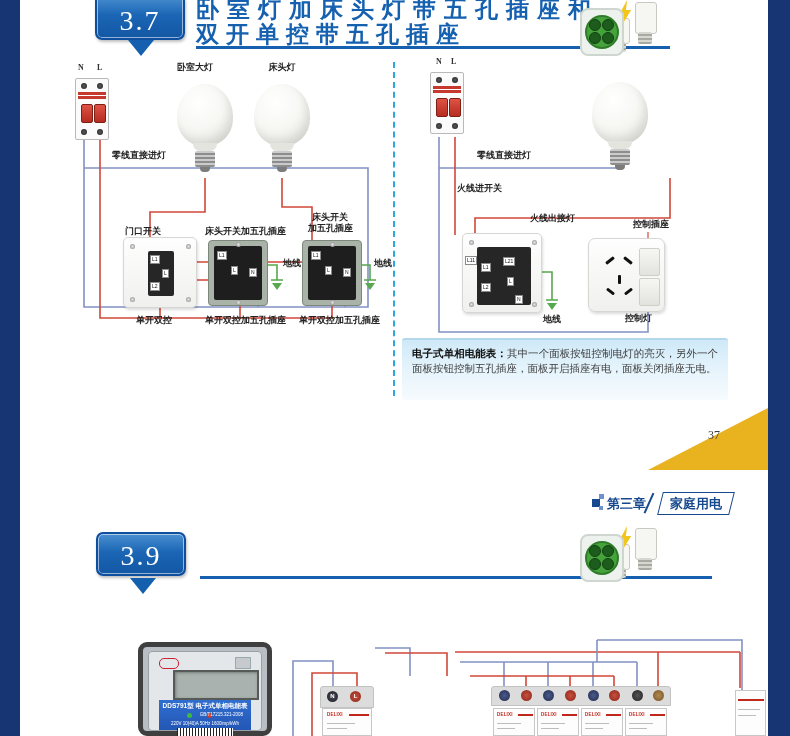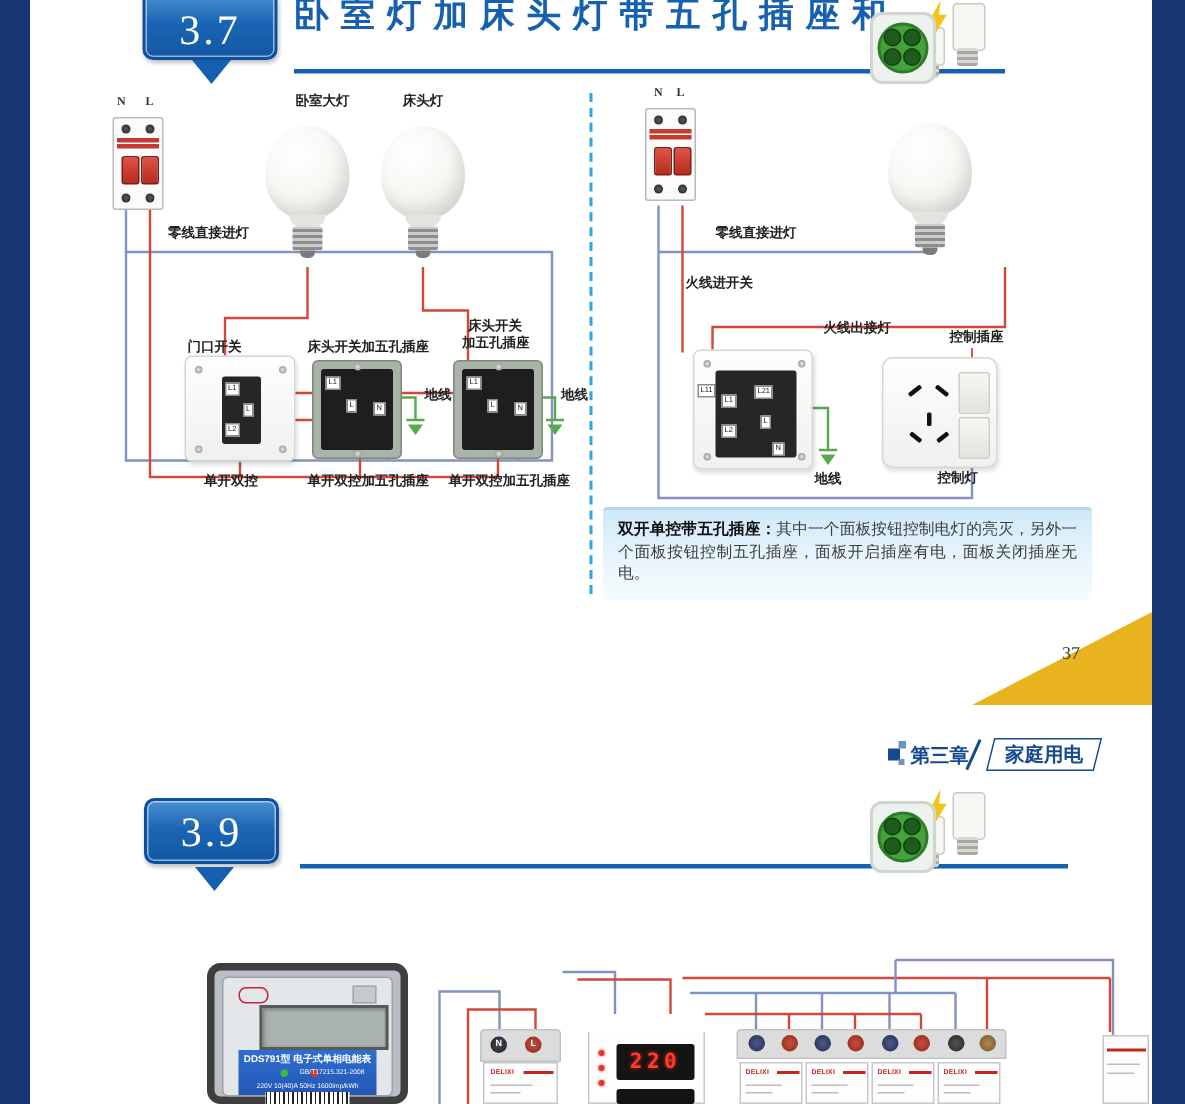--- a/index.html
+++ b/index.html
@@ -104,20 +104,21 @@
 </head>
 <body>
 
 <div class="stage">
 
   <div class="page" id="page1">
 
     <div class="sec-badge" style="left:75px;top:-6px;height:46px;line-height:50px;"><span>3.7</span></div>
     <div class="sec-pointer" style="left:108px;top:40px;"></div>
     <div class="sec-title" style="left:176px;top:-6px;font-size:23px;letter-spacing:8px;">卧室灯加床头灯带五孔插座和</div>
+    <div class="sec-title" style="left:176px;top:19px;font-size:23px;letter-spacing:7px;">双开单控带五孔插座</div>
     <div class="sec-underline" style="left:176px;top:46px;width:474px;"></div>
 
     <div class="hicon" style="left:560px;top:0;">
       <div class="cfl" style="left:55px;top:2px;width:20px;height:30px;"></div>
       <div class="cfl-base" style="left:58px;top:32px;width:14px;height:12px;"></div>
       <div class="cfl" style="left:33px;top:18px;width:15px;height:24px;"></div>
       <div class="cfl-base" style="left:36px;top:42px;width:10px;height:10px;"></div>
       <div class="bolt" style="left:36px;top:0;width:18px;height:26px;"></div>
       <div class="reel" style="left:0;top:8px;">
         <div class="reel-in">
@@ -150,21 +151,21 @@
     <div class="brk" style="left:55px;top:78px;">
       <div class="brk-term" style="left:5px;top:4px;"></div>
       <div class="brk-term" style="left:21px;top:4px;"></div>
       <div class="brk-band"></div>
       <div class="brk-tog" style="left:5px;top:25px;"></div>
       <div class="brk-tog" style="left:18px;top:25px;"></div>
       <div class="brk-term" style="left:5px;top:50px;"></div>
       <div class="brk-term" style="left:21px;top:50px;"></div>
     </div>
 
-    <div class="lbl" style="left:157px;top:61px;width:56px;text-align:right;">卧室大灯</div>
+    <div class="lbl" style="left:157px;top:61px;width:56px;text-align:left;">卧室大灯</div>
     <div class="lbl" style="left:234px;top:61px;width:56px;text-align:center;">床头灯</div>
     <div class="bulb" style="left:157px;top:84px;">
       <div class="globe"></div>
         <div class="neck"></div>
         <div class="screw"></div>
         <div class="btip"></div>
     </div>
     <div class="bulb" style="left:234px;top:84px;">
       <div class="globe"></div>
         <div class="neck"></div>
@@ -239,21 +240,21 @@
 
     <div class="bulb" style="left:572px;top:82px;">
       <div class="globe"></div>
         <div class="neck"></div>
         <div class="screw"></div>
         <div class="btip"></div>
     </div>
 
     <div class="lbl" style="left:457px;top:149px;">零线直接进灯</div>
     <div class="lbl" style="left:437px;top:182px;">火线进开关</div>
-    <div class="lbl" style="left:529px;top:212px;">火线出接灯</div>
+    <div class="lbl" style="left:510px;top:212px;">火线出接灯</div>
     <div class="lbl" style="left:613px;top:218px;">控制插座</div>
 
     <div class="panel" style="left:442px;top:233px;width:80px;height:80px;">
       <div class="sdot" style="left:6px;top:6px;"></div>
       <div class="sdot" style="left:69px;top:6px;"></div>
       <div class="sdot" style="left:6px;top:68px;"></div>
       <div class="sdot" style="left:69px;top:68px;"></div>
       <div class="tag" style="left:2px;top:22px;">L11</div>
       <div class="mech" style="left:14px;top:13px;width:54px;height:58px;">
         <div class="tag" style="left:4px;top:16px;">L1</div>
@@ -270,21 +271,21 @@
       <div class="slot" style="left:29px;top:36px;width:3px;height:9px;"></div>
       <div class="slot" style="left:17px;top:51px;width:9px;height:3px;transform:rotate(38deg);"></div>
       <div class="slot" style="left:35px;top:51px;width:9px;height:3px;transform:rotate(-38deg);"></div>
       <div class="rocker" style="left:50px;top:9px;width:19px;height:26px;"></div>
       <div class="rocker" style="left:50px;top:39px;width:19px;height:26px;"></div>
     </div>
     <div class="lbl" style="left:523px;top:313px;">地线</div>
     <div class="lbl" style="left:605px;top:312px;">控制灯</div>
 
     <div class="cap" style="left:382px;top:338px;width:326px;height:62px;">
-      <b>双开单控带五孔插座：</b><span>其中一个面板按钮控制电灯的亮灭，另外一个面板按钮控制五孔插座，面板开启插座有电，面板关闭插座无电。</span>
+      <b>电子式单相电能表：</b><span>其中一个面板按钮控制电灯的亮灭，另外一个面板按钮控制五孔插座，面板开启插座有电，面板关闭插座无电。</span>
     </div>
 
     <div class="ytri" style="left:628px;top:408px;width:120px;height:62px;"></div>
     <div class="pageno" style="left:688px;top:428px;">37</div>
   </div>
 
   <div class="page" id="page2">
 
     <div class="csq" style="left:572px;top:13px;width:8px;height:8px;background:#17498f;"></div>
     <div class="csq" style="left:579px;top:8px;width:5px;height:5px;background:#6e93cc;"></div>
@@ -349,27 +350,20 @@
       <div class="term" style="left:30px;top:5px;background:radial-gradient(#c4503f,#8e2619);">L</div>
       <div class="unit" style="left:2px;top:22px;width:50px;height:28px;">
         <div class="brand" style="left:4px;top:3px;">DELIXI</div>
         <div class="rrule" style="left:26px;top:5px;width:20px;"></div>
         <div class="mline" style="left:4px;top:14px;width:28px;"></div>
         <div class="mline" style="left:4px;top:19px;width:20px;"></div>
       </div>
     </div>
 
     <div class="abs" style="left:372px;top:168px;width:78px;height:82px;">
-      <div class="unit" style="left:0;top:34px;width:78px;height:48px;border-top:none;">
-        <div class="led" style="left:6px;top:12px;"></div>
-        <div class="led" style="left:6px;top:22px;"></div>
-        <div class="led" style="left:6px;top:32px;"></div>
-        <div class="disp" style="left:18px;top:8px;width:52px;height:24px;">220</div>
-        <div class="disp" style="left:18px;top:38px;width:52px;height:10px;"></div>
-      </div>
     </div>
 
     <div class="abs" style="left:471px;top:200px;width:180px;height:50px;">
       <div class="tstrip" style="left:0;top:0;width:180px;height:20px;"></div>
       <div class="term" style="left:8px;top:4px;background:radial-gradient(#4a5a8a,#232c4e);"></div>
       <div class="term" style="left:30px;top:4px;background:radial-gradient(#c4503f,#8e2619);"></div>
       <div class="term" style="left:52px;top:4px;background:radial-gradient(#4a5a8a,#232c4e);"></div>
       <div class="term" style="left:74px;top:4px;background:radial-gradient(#c4503f,#8e2619);"></div>
       <div class="term" style="left:97px;top:4px;background:radial-gradient(#4a5a8a,#232c4e);"></div>
       <div class="term" style="left:118px;top:4px;background:radial-gradient(#c4503f,#8e2619);"></div>

